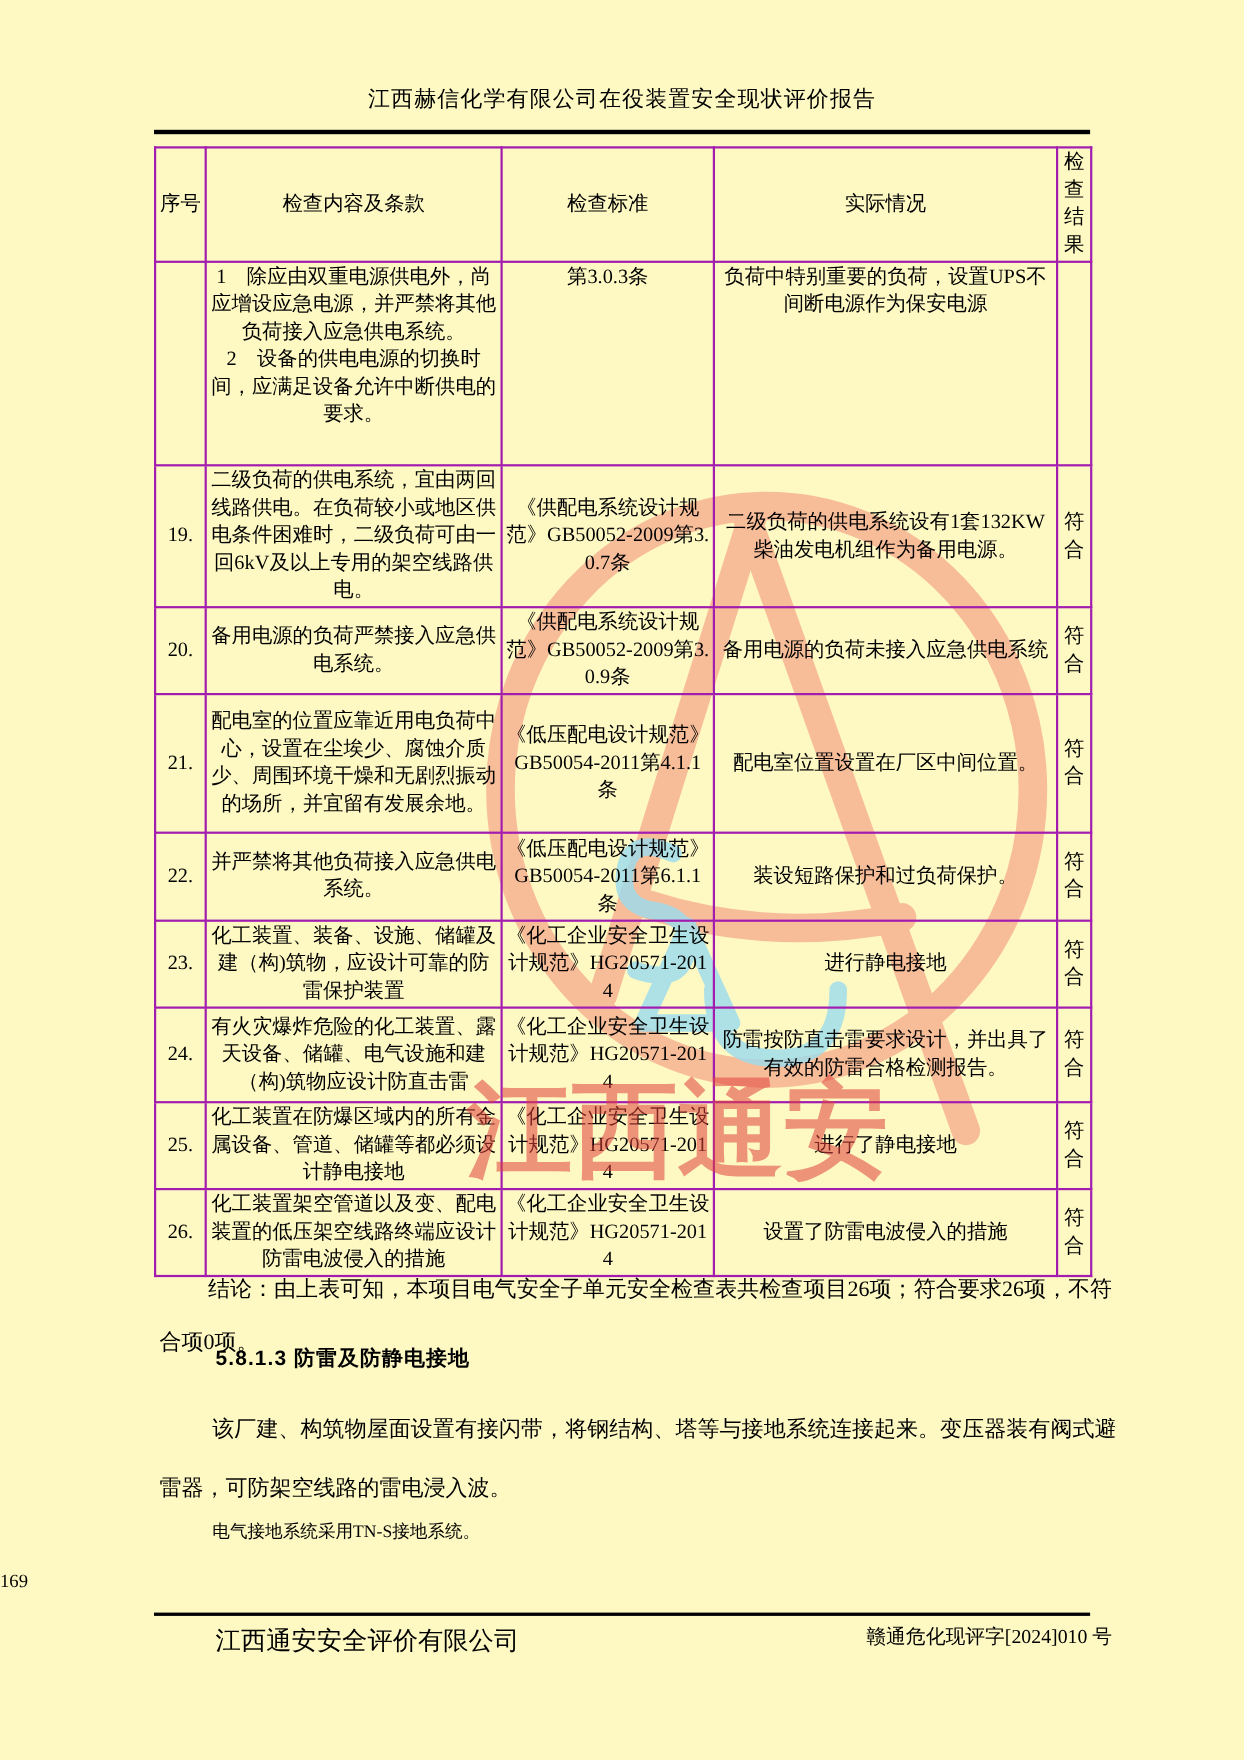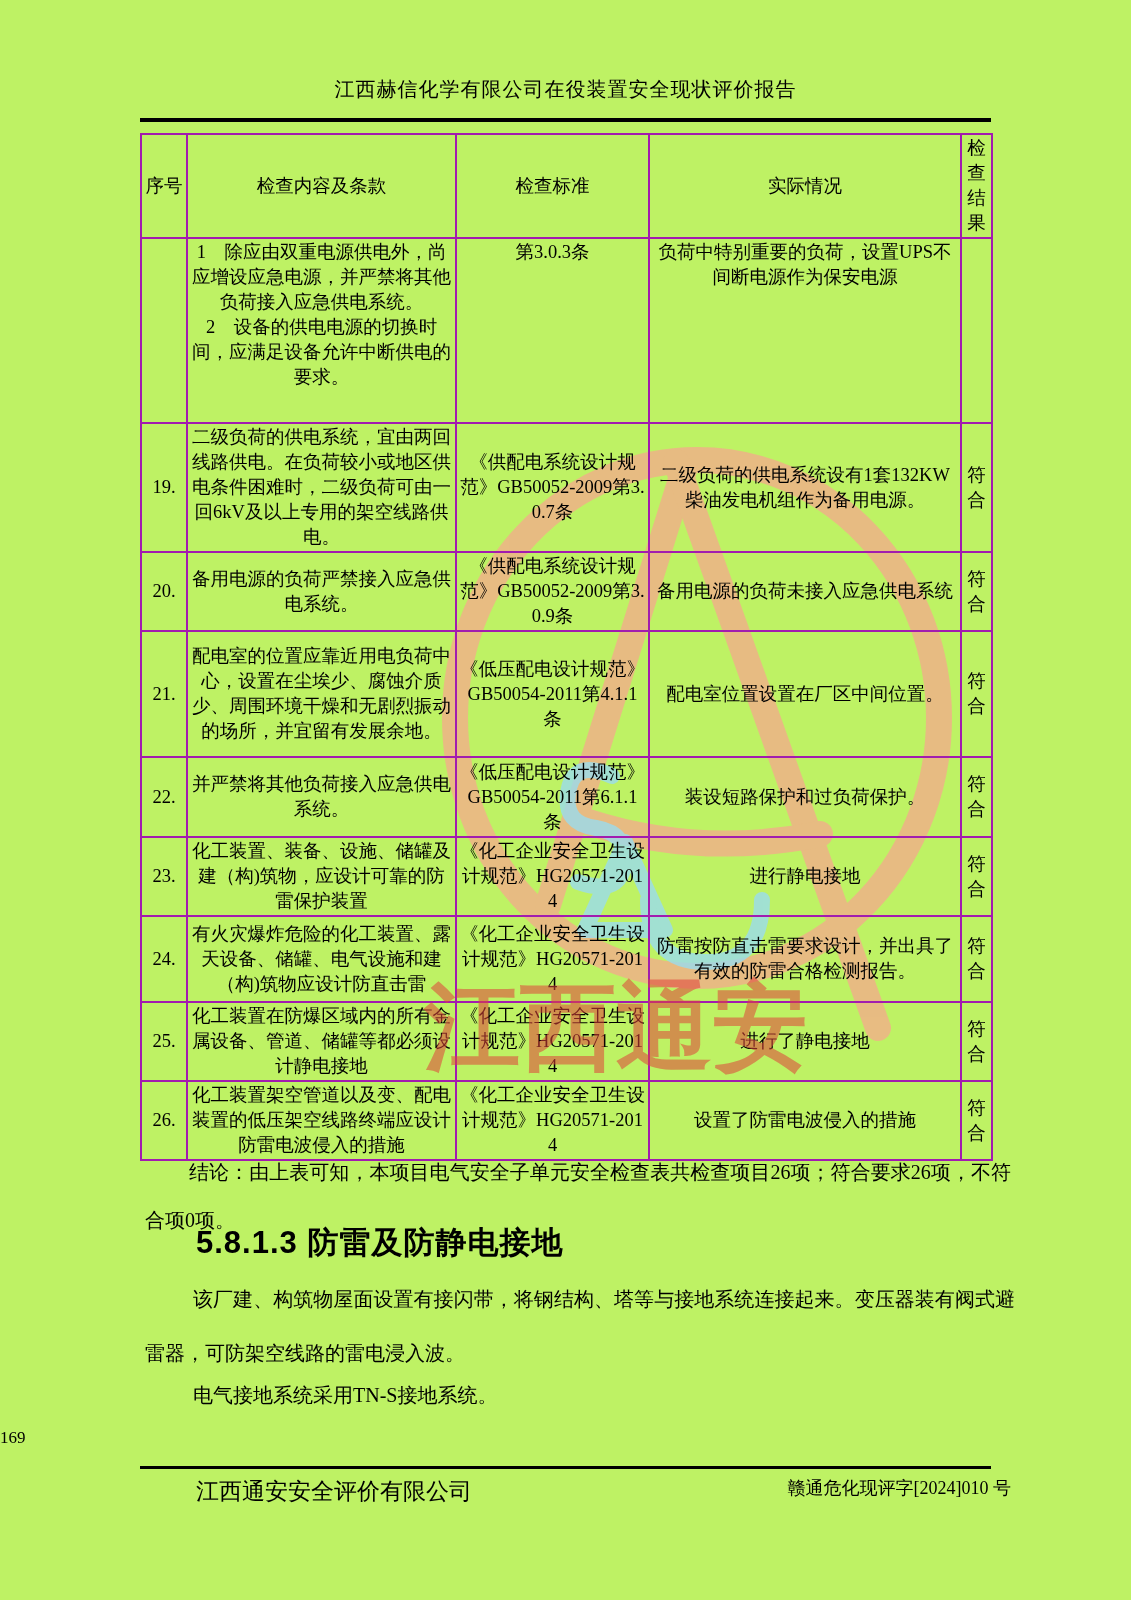--- a/index.html
+++ b/index.html
@@ -1,19 +1,19 @@
 <!DOCTYPE html>
 <html><head>
 <meta charset="utf-8">
 <style>
   html,body{margin:0;padding:0;background:#888;}
   .page{
     position:relative;
     width:1131px;height:1600px;
-    background:#bef264;
+    background:#fef9c3;
     margin:0 auto;
     overflow:hidden;
     font-family:"Liberation Serif","DejaVu Serif",serif;
     color:#000;
   }
   
   .doc-title{
     position:absolute;left:0;top:76px;width:100%;
     text-align:center;font-size:20px;letter-spacing:1px;
   }
@@ -55,32 +55,32 @@
   col.c4{width:312px;}
   col.c5{width:31px;}
   
   .conclusion{
     position:absolute;left:145px;top:1148px;width:866px;
     font-size:20px;line-height:48px;
     text-indent:2.2em;text-align:justify;
   }
   .section-heading{
     position:absolute;left:196px;top:1222px;
-    font-size:31px;font-weight:bold;
+    font-size:19px;font-weight:bold;
     font-family:"Liberation Sans","DejaVu Sans",sans-serif;
     letter-spacing:1px;
   }
   .para1{
     position:absolute;left:145px;top:1272px;width:870px;
     font-size:20px;line-height:54px;
     text-indent:2.4em;text-align:justify;
   }
   .para2{
     position:absolute;left:193px;top:1382px;width:800px;
-    font-size:20px;
+    font-size:16px;
   }
   .page-number{
     position:absolute;left:0;top:1428px;width:100%;
     text-align:left;font-size:17px;
   }
   
   .footer-rule{
     position:absolute;left:140px;top:1466px;width:851px;height:3px;
     background:#000;
   }

